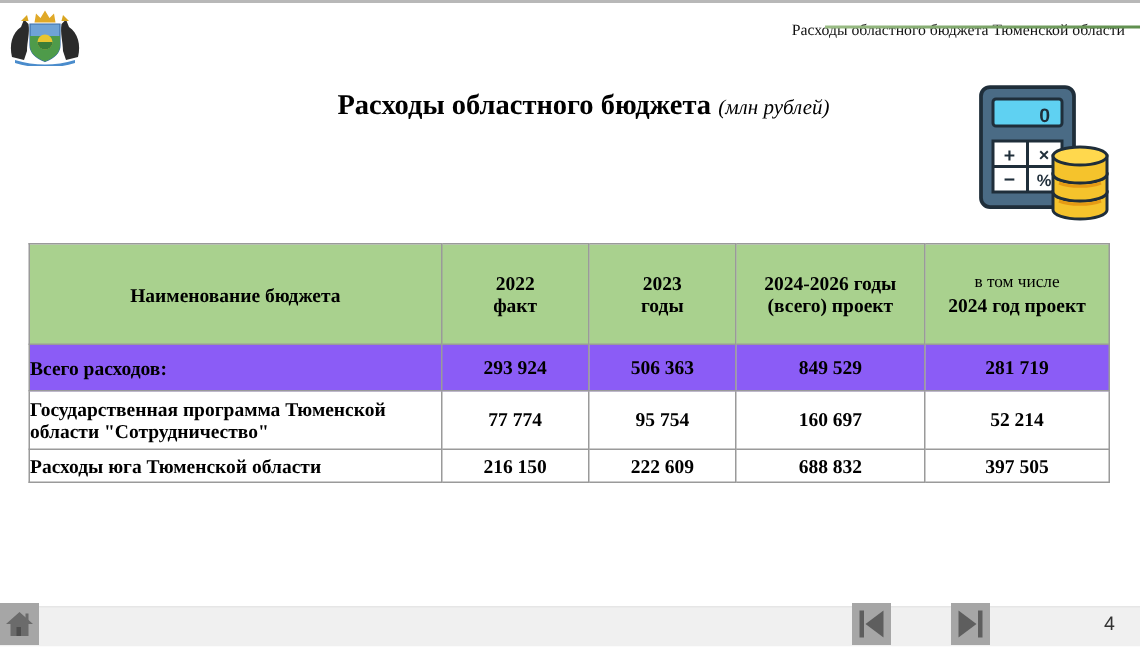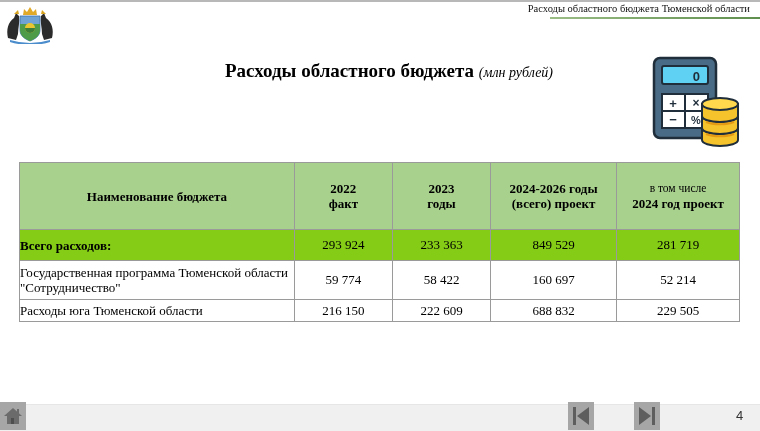--- a/index.html
+++ b/index.html
@@ -12,21 +12,21 @@
   .top-line {
     position: absolute; left: 0; top: 0; width: 760px; height: 2px;
     background: #b8b8b8;
   }
   .coat {
     position: absolute; left: 4px; top: 4px; width: 52px; height: 40px;
   }
   .header-title {
     position: absolute; right: 6px; top: 3px;
     font-size: 10.5px; color: #111;
-    padding: 0 4px 2px 14px;
+    padding: 12px 4px 2px 14px;
     white-space: nowrap;
   }
   .header-underline {
     position: absolute; left: 550px; top: 17px; width: 210px; height: 2px;
     background: linear-gradient(to right, #9bbd86, #5f8f4e);
   }
   .page-heading {
     position: absolute; left: 0; top: 60px; width: 760px; text-align: center;
     font-size: 19px; font-weight: bold;
     padding-left: 12px;
@@ -39,37 +39,38 @@
     position: absolute; left: 650px; top: 56px; width: 94px; height: 94px;
   }
   table.budget {
     position: absolute; left: 19px; top: 162px; width: 721px;
     border-collapse: collapse;
     font-family: "Liberation Serif", serif;
   }
   table.budget td, table.budget th {
     border: 1px solid #9a9a9a;
     padding: 0;
+    font-weight: bold;
   }
   table.budget thead th {
     background: #a9d18e;
     height: 66px;
     font-size: 13px; font-weight: bold; text-align: center;
     line-height: 15px;
   }
   table.budget thead th .small {
     font-weight: normal; font-size: 11.5px; display: block;
   }
   .c1 { width: 276px; }
   .c2 { width: 98px; }
   .c3 { width: 98px; }
   .c4 { width: 126px; }
   .c5 { width: 123px; }
   tr.total td {
-    background: #84cc16; height: 30px; font-size: 13px;
+    background: #8b5cf6; height: 30px; font-size: 13px;
   }
   tr.total td.name { font-weight: bold; text-align: left; padding-left: 0; }
   tr.row td { background: #fff; font-size: 13px; }
   tr.row-a td { height: 38px; }
   tr.row-b td { height: 21px; }
   td.num { text-align: center; }
   td.name { text-align: left; padding-left: 6px; line-height: 15px; }
   .bottom-bar {
     position: absolute; left: 0; top: 404px; width: 760px; height: 26px;
     background: #f0f0f0; border-top: 1px solid #e6e6e6;
@@ -165,37 +166,37 @@
       <th class="c5">
         <span class="small">в том числе</span>
         <span>2024 год проект</span>
       </th>
     </tr>
   </thead>
   <tbody>
     <tr class="total">
       <td class="name">Всего расходов:</td>
       <td class="num">293 924</td>
-      <td class="num">233 363</td>
+      <td class="num">506 363</td>
       <td class="num">849 529</td>
       <td class="num">281 719</td>
     </tr>
     <tr class="row row-a">
       <td class="name">Государственная программа Тюменской области "Сотрудничество"</td>
-      <td class="num">59 774</td>
-      <td class="num">58 422</td>
+      <td class="num">77 774</td>
+      <td class="num">95 754</td>
       <td class="num">160 697</td>
       <td class="num">52 214</td>
     </tr>
     <tr class="row row-b">
       <td class="name">Расходы юга Тюменской области</td>
       <td class="num">216 150</td>
       <td class="num">222 609</td>
       <td class="num">688 832</td>
-      <td class="num">229 505</td>
+      <td class="num">397 505</td>
     </tr>
   </tbody>
 </table>
 
 <div class="bottom-bar"></div>
 
 <div class="nav-btn home-btn">
   <svg width="20" height="20" viewBox="0 0 20 20">
     <path d="M10 2 L19 10 L16 10 L16 18 L4 18 L4 10 L1 10 Z" fill="#6b6b6b"></path>
     <rect x="8" y="12" width="3" height="6" fill="#4e4e4e"></rect>

